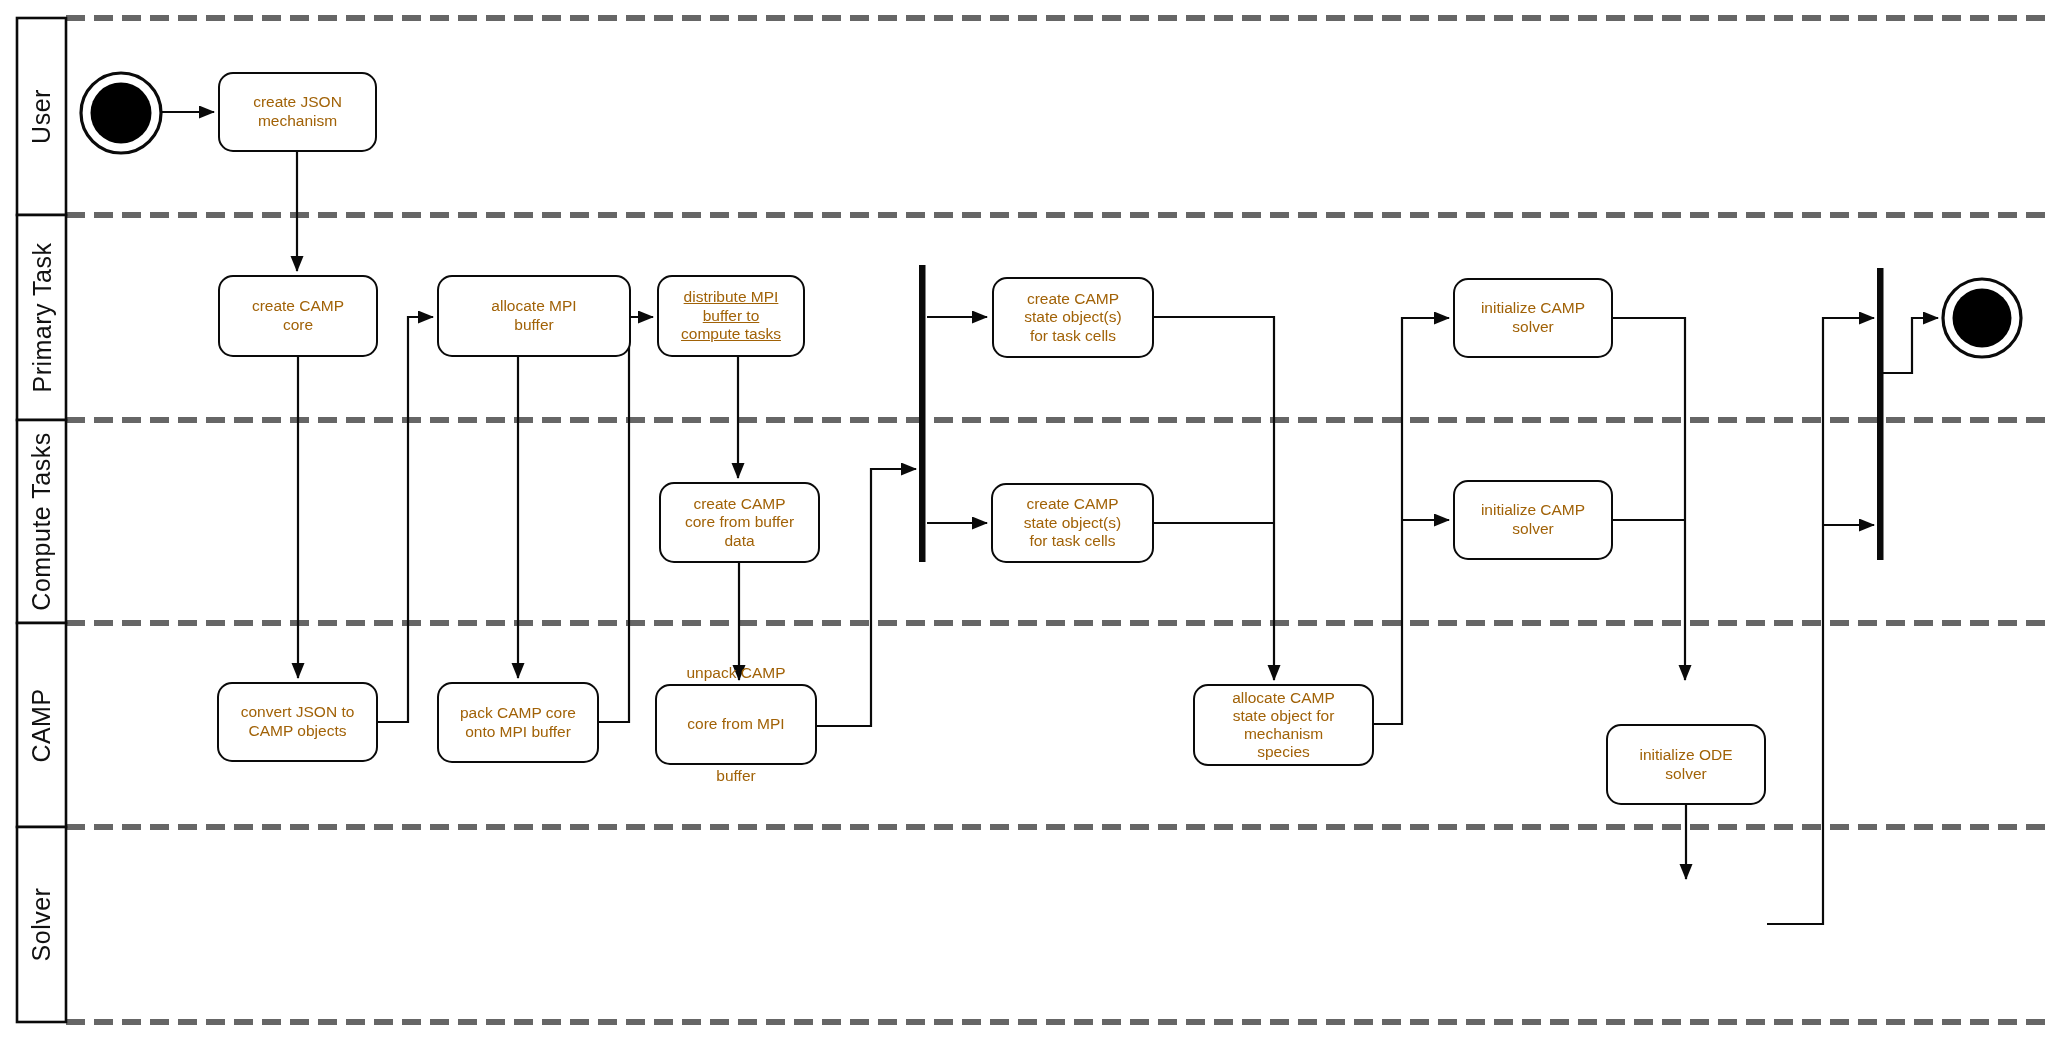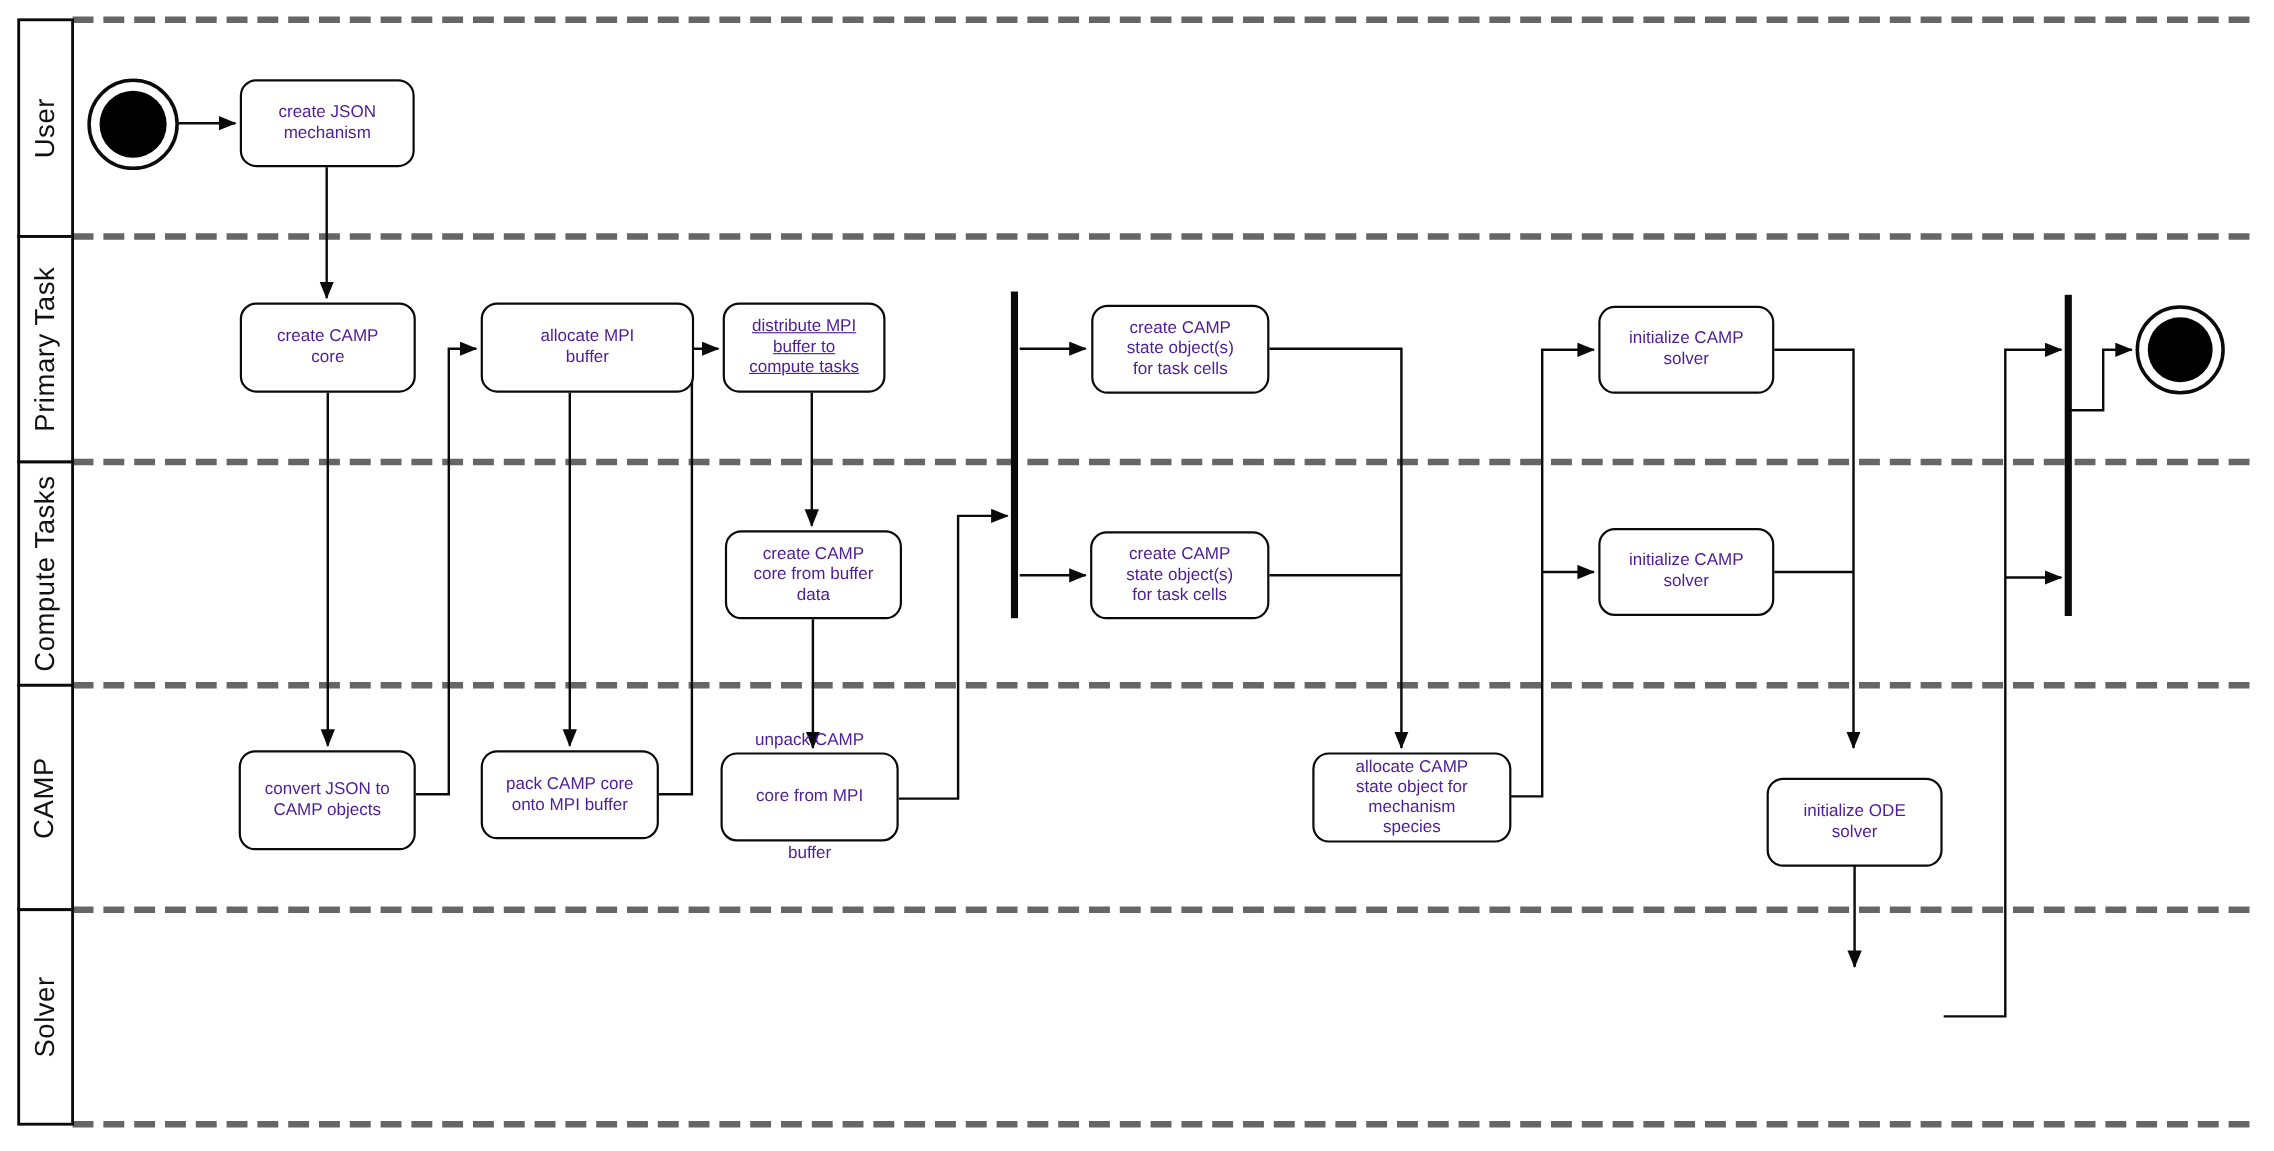--- a/index.html
+++ b/index.html
@@ -5,21 +5,21 @@
   html,body{margin:0;padding:0;background:#ffffff;}
   .stage{
     position:relative;width:2067px;height:1046px;background:#ffffff;overflow:hidden;
     font-family:"Liberation Sans",sans-serif;
   }
   .stage svg{position:absolute;left:0;top:0;}
   .node{
     position:absolute;box-sizing:border-box;
     border:2.6px solid #0a0a0a;border-radius:15px;background:#ffffff;
     display:flex;flex-direction:column;align-items:center;justify-content:center;
-    text-align:center;font-size:15.5px;line-height:1.2;color:#4c1d95;
+    text-align:center;font-size:15.5px;line-height:1.2;color:#a16207;
   }
   .node span{display:block;white-space:nowrap;}
   .lane-label{
     position:absolute;left:17px;width:49px;
     display:flex;align-items:center;justify-content:center;
   }
   .lane-label span{
     transform:rotate(-90deg);white-space:nowrap;
     font-size:25px;color:#111111;letter-spacing:0.5px;
   }
@@ -149,21 +149,21 @@
     <span>create CAMP</span>
     <span>state object(s)</span>
     <span>for task cells</span>
   </div>
 
   <div class="node" style="left:1453px;top:480px;width:160px;height:80px;">
     <span>initialize CAMP</span>
     <span>solver</span>
   </div>
 
-  <div class="node" style="left:217px;top:682px;width:161px;height:91px;">
+  <div class="node" style="left:217px;top:682px;width:161px;height:80px;">
     <span>convert JSON to</span>
     <span>CAMP objects</span>
   </div>
 
   <div class="node" style="left:437px;top:682px;width:162px;height:81px;">
     <span>pack CAMP core</span>
     <span>onto MPI buffer</span>
   </div>
 
   <div class="node" style="left:655px;top:684px;width:162px;height:81px;gap:33px;">
@@ -172,19 +172,19 @@
     <span>buffer</span>
   </div>
 
   <div class="node" style="left:1193px;top:684px;width:181px;height:82px;line-height:1.15;">
     <span>allocate CAMP</span>
     <span>state object for</span>
     <span>mechanism</span>
     <span>species</span>
   </div>
 
-  <div class="node" style="left:1606px;top:707px;width:160px;height:81px;text-align:center;">
+  <div class="node" style="left:1606px;top:724px;width:160px;height:81px;text-align:center;">
     <span>initialize ODE</span>
     <span>solver</span>
   </div>
 
 
 </div>
 
 </body></html>

